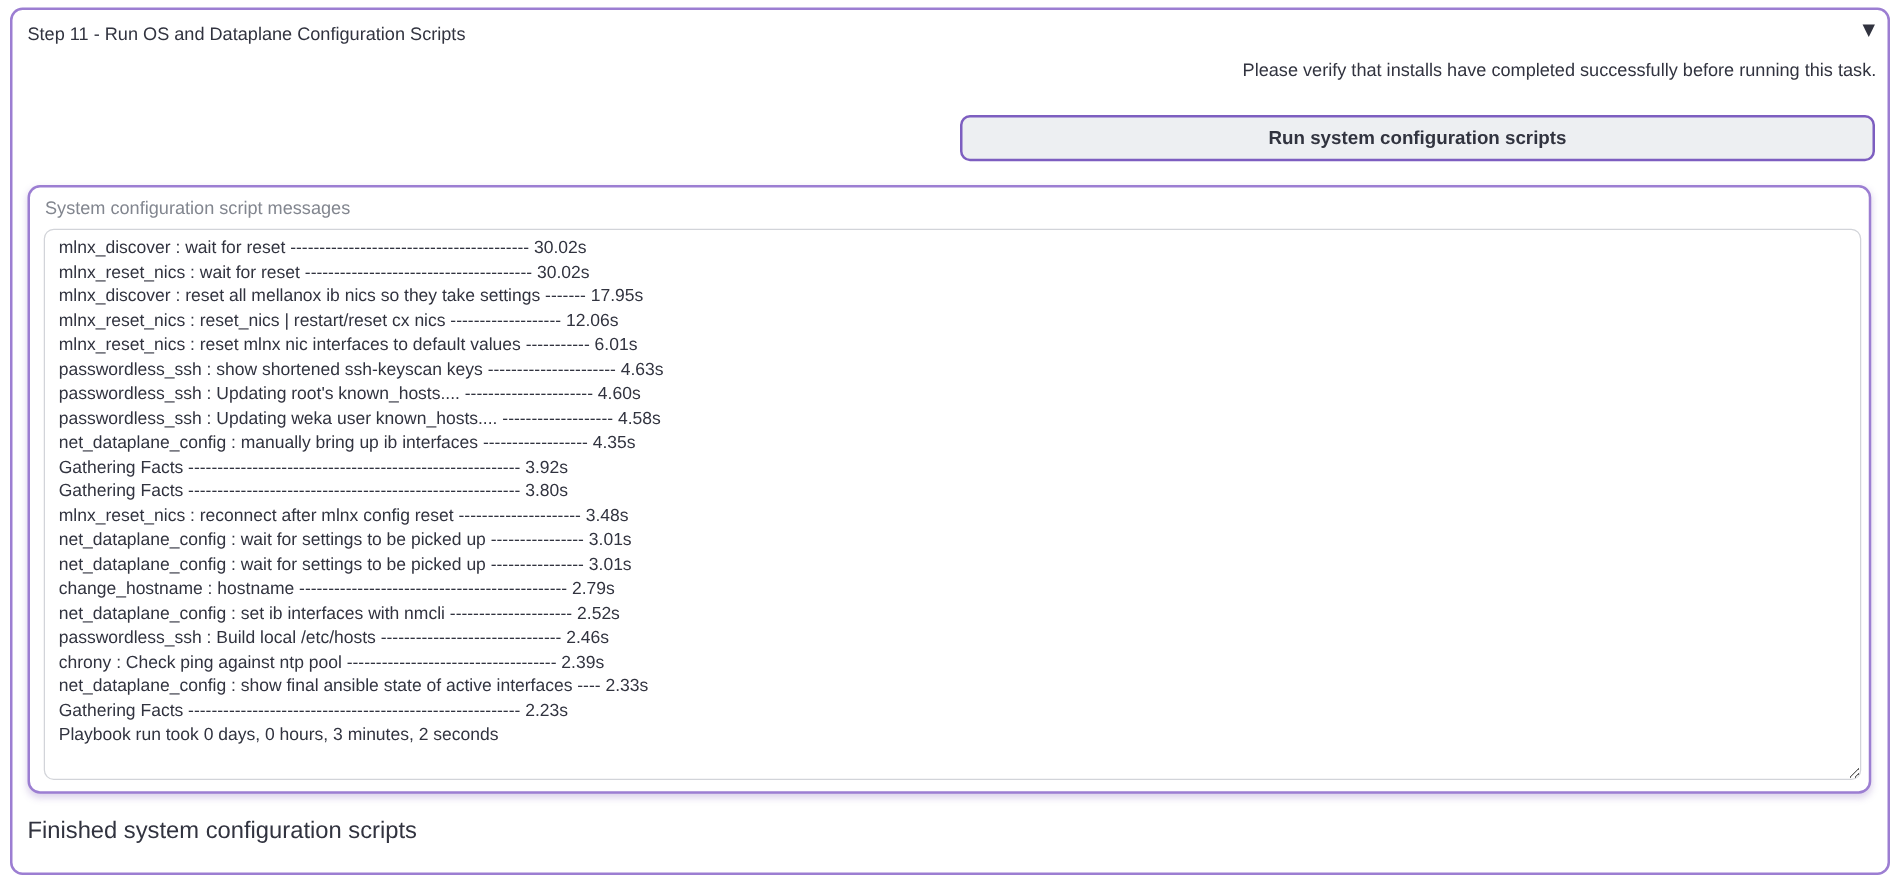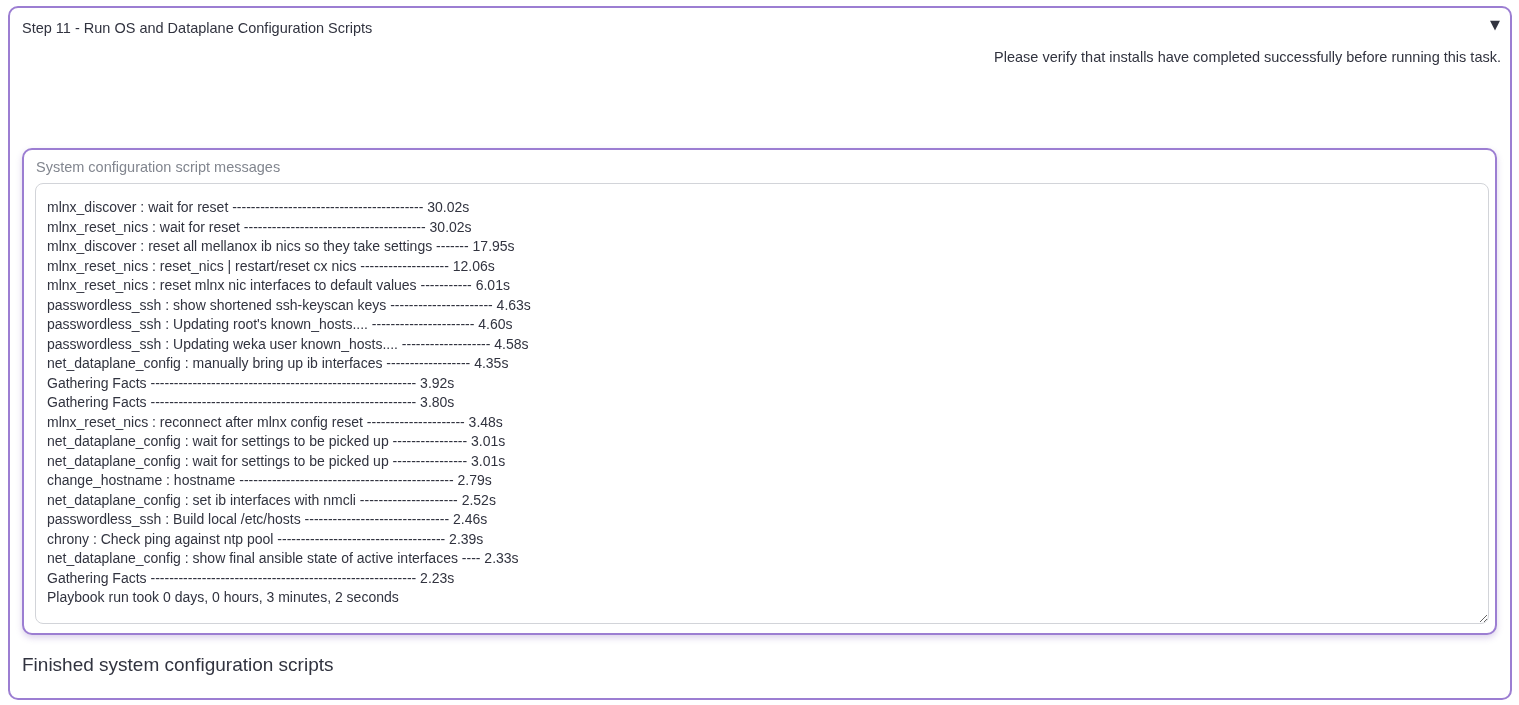--- a/index.html
+++ b/index.html
@@ -75,21 +75,21 @@
     position: absolute;
     left: 11px; top: 33px;
     width: 1454px; height: 441px;
     border: 1px solid var(--box-border, #d2d4d9);
     border-radius: 8px;
     background: #ffffff;
     color: var(--text-dark, #31333f);
     font-family: "Liberation Sans", "DejaVu Sans", sans-serif;
     font-size: 14px;
     line-height: 19.5px;
-    padding: 14px 10px 6px 11px;
+    padding: 4px 10px 6px 11px;
     resize: both;
     overflow: auto;
     white-space: pre;
     outline: none;
   }
   .status-text {
     position: absolute;
     left: 12px; top: 646px;
     font-size: 19px;
     color: var(--text-dark, #31333f);
@@ -98,20 +98,21 @@
 </head>
 <body>
 
 <div class="panel">
   <div class="panel-title">Step 11 - Run OS and Dataplane Configuration Scripts</div>
 
   <button class="collapse-btn">▼</button>
 
   <div class="notice">Please verify that installs have completed successfully before running this task.</div>
 
+  <button class="run-btn">Run system configuration scripts</button>
 
   <div class="fieldset">
     <div class="fieldset-label">System configuration script messages</div>
     <textarea class="messages-textarea" spellcheck="false" style="">mlnx_discover : wait for reset ----------------------------------------- 30.02s
 mlnx_reset_nics : wait for reset --------------------------------------- 30.02s
 mlnx_discover : reset all mellanox ib nics so they take settings ------- 17.95s
 mlnx_reset_nics : reset_nics | restart/reset cx nics ------------------- 12.06s
 mlnx_reset_nics : reset mlnx nic interfaces to default values ----------- 6.01s
 passwordless_ssh : show shortened ssh-keyscan keys ---------------------- 4.63s
 passwordless_ssh : Updating root's known_hosts.... ---------------------- 4.60s

